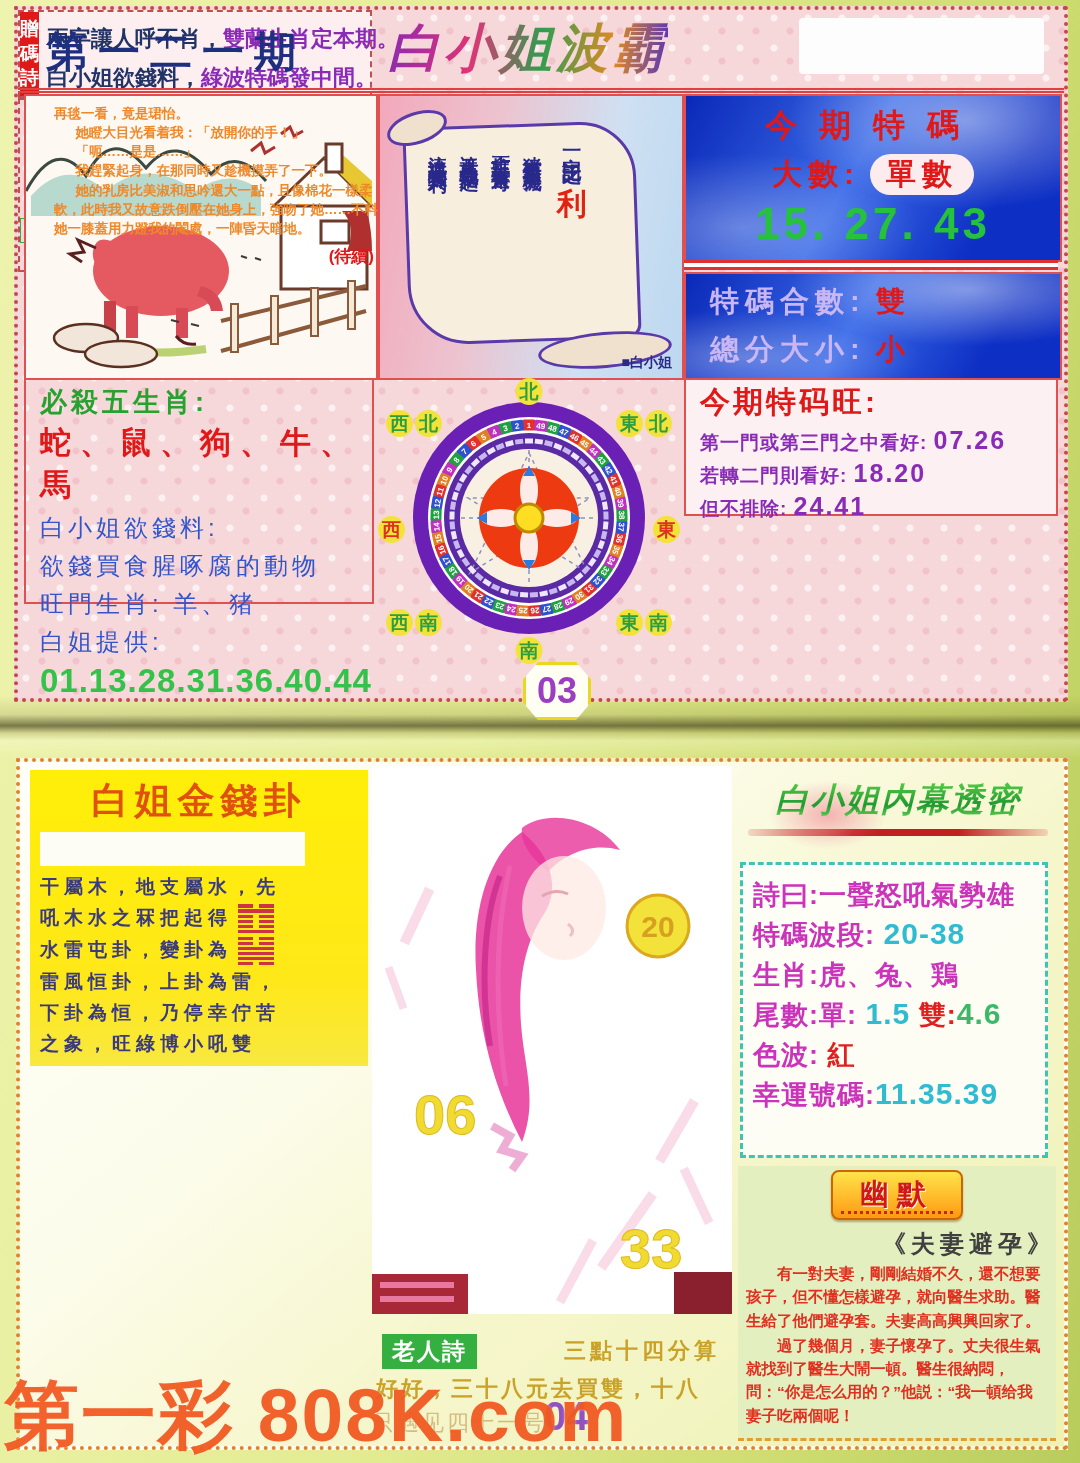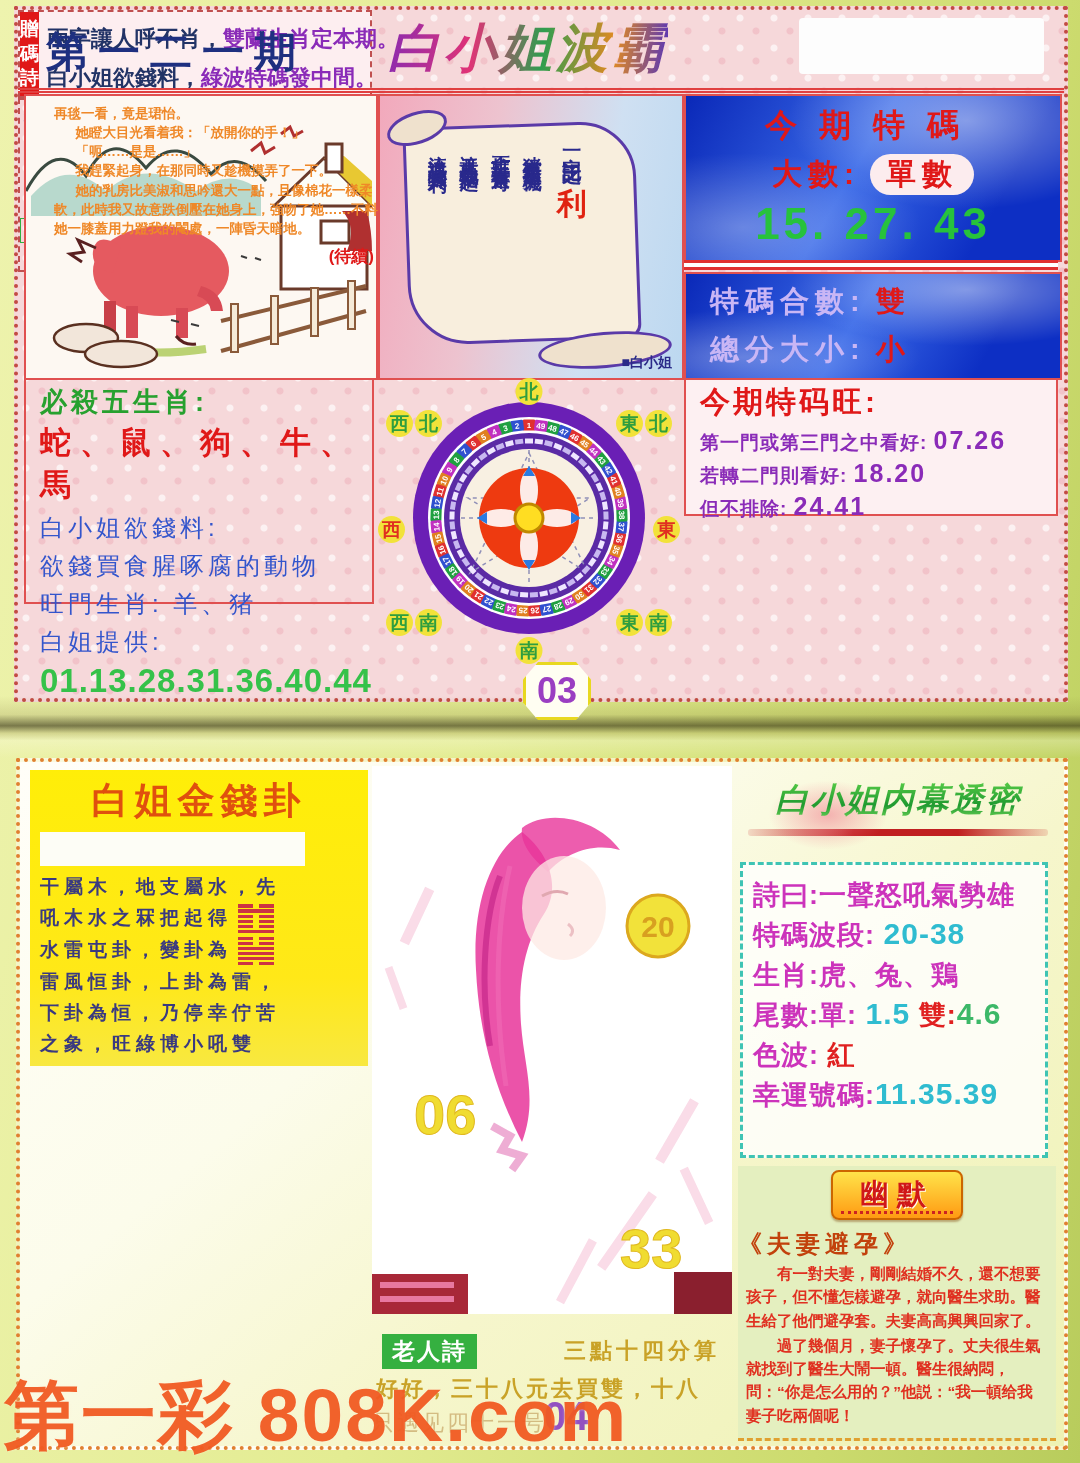--- a/index.html
+++ b/index.html
@@ -129,21 +129,21 @@
     background:rgba(255,255,255,.8);padding:8px 0 0 10px;box-sizing:border-box;}
   .irow{font-size:27px;font-weight:bold;color:#cc33bb;letter-spacing:1px;margin-top:4px;white-space:nowrap;}
   .irow .teal{color:#2fbcd0;font-size:30px;} .irow .red{color:#e02020;} .irow .green{color:#3cb868;font-size:30px;}
   .humor-area{position:absolute;left:0;top:396px;width:318px;height:272px;background:#e4efbf;
     border-bottom:3px dashed #e0a030;}
   .humor-badge{position:relative;width:128px;height:46px;margin:4px auto 0 auto;
     background:linear-gradient(180deg,#ffe34a,#ff9a12);border:2px solid #cc6600;border-radius:8px;
     display:flex;align-items:center;justify-content:center;font-size:29px;font-weight:bold;color:#d01818;
     letter-spacing:8px;text-shadow:1px 1px 0 #ffe;box-shadow:0 2px 2px rgba(120,60,0,.4);}
   .humor-badge:after{content:"";position:absolute;left:8px;right:8px;bottom:4px;border-bottom:3px dotted #c22;}
-  .joke-title{text-align:left;font-size:24px;font-weight:bold;color:#c2410c;letter-spacing:5px;margin-top:8px;}
+  .joke-title{text-align:right;font-size:24px;font-weight:bold;color:#404040;letter-spacing:5px;margin-top:8px;}
   .joke p{margin:2px 8px 0 8px;font-size:15.5px;font-weight:bold;color:#e03020;line-height:1.5;text-indent:2em;}
   
   .watermark{position:absolute;left:4px;top:1366px;font-size:75px;font-weight:bold;color:#f15a22;
     letter-spacing:2px;white-space:nowrap;z-index:40;opacity:.95;text-shadow:0 0 3px rgba(255,240,220,.6);}
 </style>
 </head>
 <body>
 
 <div id="page">
 

